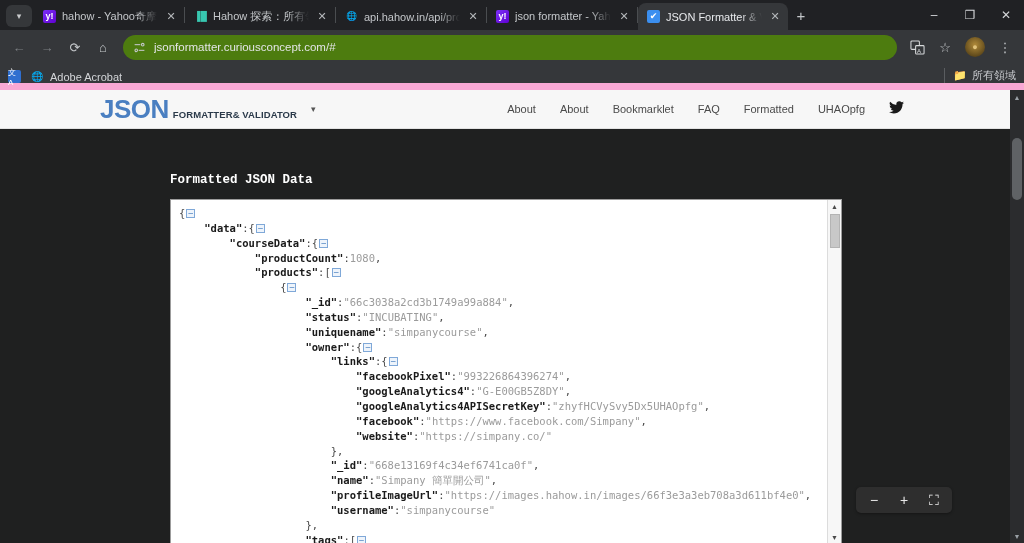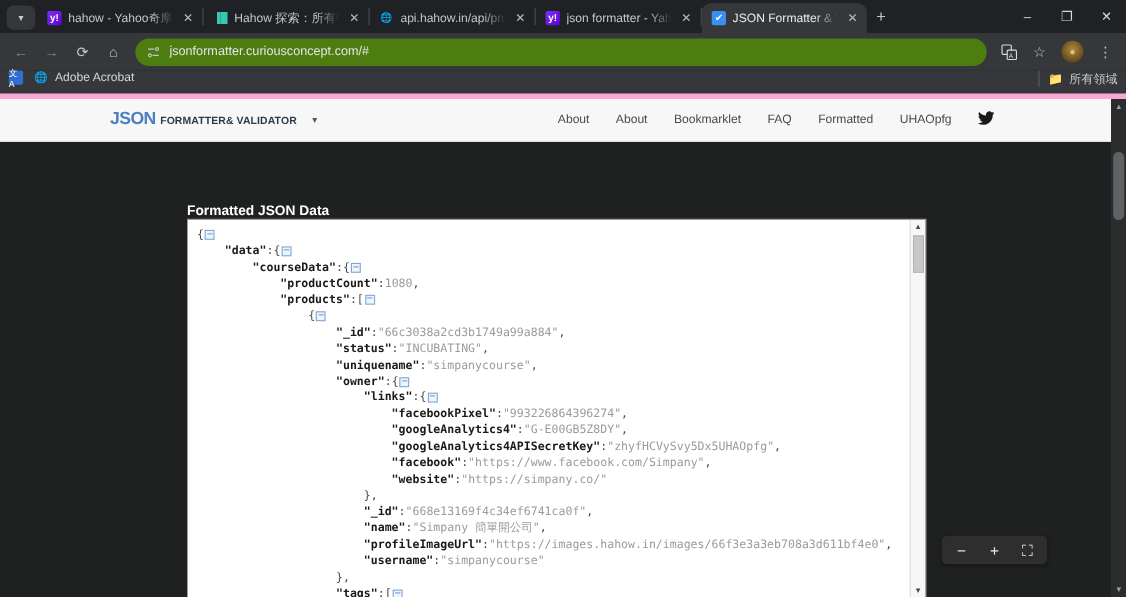--- a/index.html
+++ b/index.html
@@ -71,61 +71,61 @@
   }
   .omnibox .siteicon { width:13px; height:13px; color:#c4c7ca; font-size:10px; display:flex; align-items:center;}
   .omnibox .url { font-size: 11.5px; color: #e3e5e7; white-space: nowrap; overflow:hidden; }
   .toolbar-right { display:flex; align-items:center; gap:2px; flex:0 0 auto; }
   .avatar-btn { width:20px; height:20px; border-radius:50%;
     background: radial-gradient(circle at 50% 40%, #b08a3a 0%, #6d5420 60%, #3d2f12 100%);
     margin: 0 5px; font-size: 9px; display:flex; align-items:center; justify-content:center; color:#e0c27a;}
 
   
   .bookmarks {
-    height: 26px; background:#35373a; display:flex; align-items:flex-start;
-    padding: 0 8px; gap: 10px; flex: 0 0 26px; border-bottom: 5px solid #f9a8d4;
+    height: 26px; background:#35373a; display:flex; align-items:flex-end;
+    padding: 0 8px; gap: 10px; flex: 0 0 26px; border-bottom: 7px solid #f9a8d4;
   }
   .bm-item { display:flex; align-items:center; gap:6px; font-size: 11px; color:#d3d5d8; }
   .bm-ico { width:13px; height:13px; display:flex; align-items:center; justify-content:center; font-size:10px;}
   .bm-translate { background:#2f6fd0; color:#fff; border-radius:2px; font-size:8px; }
   .bm-acrobat { color:#c0c3c6; }
   .bm-right { margin-left:auto; display:flex; align-items:center; gap:8px; }
   .bm-divider { width:1px; height:15px; background:#5a5d60; }
   .bm-folder { color:#c8cace; font-size:11px; display:flex; gap:5px; align-items:center;}
 
   
   .viewport { flex: 1 1 auto; position: relative; background: #1f2020; overflow: hidden; display:flex; }
   .page { flex: 1 1 auto; position: relative; overflow: hidden; background:#1f2020;}
 
   
   .site-header {
     height: 39px; background: #f7f7f7; display: flex; align-items: center;
     padding: 0 16px; border-bottom: 1px solid #e2e2e2;
   }
   .logo-wrap { display:flex; align-items:center; gap:10px; margin-left: 84px; }
   .logo { display:flex; align-items:baseline; gap: 4px; }
-  .logo .json { font-size: 16px; font-weight: 700; color:#4a7fc1; letter-spacing:-0.5px;
+  .logo .json { font-size: 26px; font-weight: 700; color:#4a7fc1; letter-spacing:-0.5px;
      font-family:"Liberation Sans", sans-serif; }
   .logo .sub { display:flex; flex-direction:row; line-height:1.02; padding-bottom:1px;}
   .logo .sub span { font-size: 9.5px; font-weight: 700; color:#2b3a4a; letter-spacing:0.1px;}
   .logo-caret { color:#555; font-size: 9px; margin-left:4px; }
   .site-nav { margin-left: auto; display:flex; align-items:center; gap: 24px; margin-right: 90px; }
   .site-nav a { font-size: 11px; color: #4a4a4a; text-decoration:none; }
   .site-nav .tw { font-size: 14px; color:#222; }
 
   
   .content { padding: 0 0 0 0; position: relative; height: calc(100% - 39px); }
   .valid-banner {
     position:absolute; left:170px; top:5px; width: 670px; height: 21px;
     background:#5cb176; color:#fff; font-weight:700; font-size: 12.5px;
     display:flex; align-items:center; justify-content:center;
   }
   .section-label {
-    position:absolute; left:170px; top: 55px;
-    color:#fff; font-size:12.5px; font-weight:700;
+    position:absolute; left:170px; top: 44px;
+    color:#fff; font-size:12.5px; font-weight:700;font-family:Liberation Mono, monospace;
   }
   .json-box {
     position:absolute; left:170px; top: 170px; width: 672px; height: 360px;
     background:#fff; border:1px solid #9c9c9c; overflow:hidden;
   }
   .json-inner {
     position:absolute; left:0; top:0; right:14px; bottom:14px;
     background:#fff; overflow:hidden; padding: 6px 0 0 8px;
   }
   .json-line {

